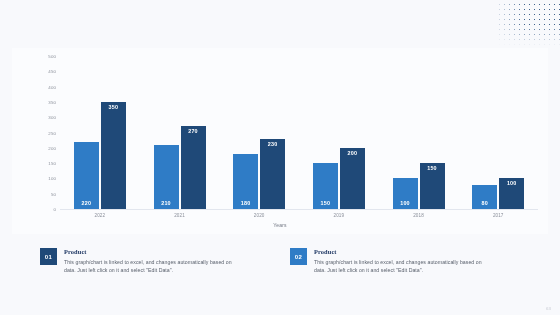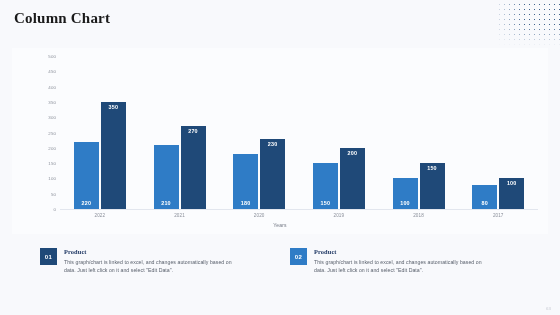--- a/index.html
+++ b/index.html
@@ -137,21 +137,20 @@
 </head>
 <body>
 
 <div class="slide">
 
   <div class="dot-grid">
     <div class="dots"></div>
     <div class="fade-v"></div>
   </div>
 
-  <div class="page-title">Column Chart</div>
 
   <div class="chart-card">
     <div class="chart-inner">
 
       <div class="y-axis">
           <div class="y-tick" style="top: 0%;">500</div>
           <div class="y-tick" style="top: 10%;">450</div>
           <div class="y-tick" style="top: 20%;">400</div>
           <div class="y-tick" style="top: 30%;">350</div>
           <div class="y-tick" style="top: 40%;">300</div>

